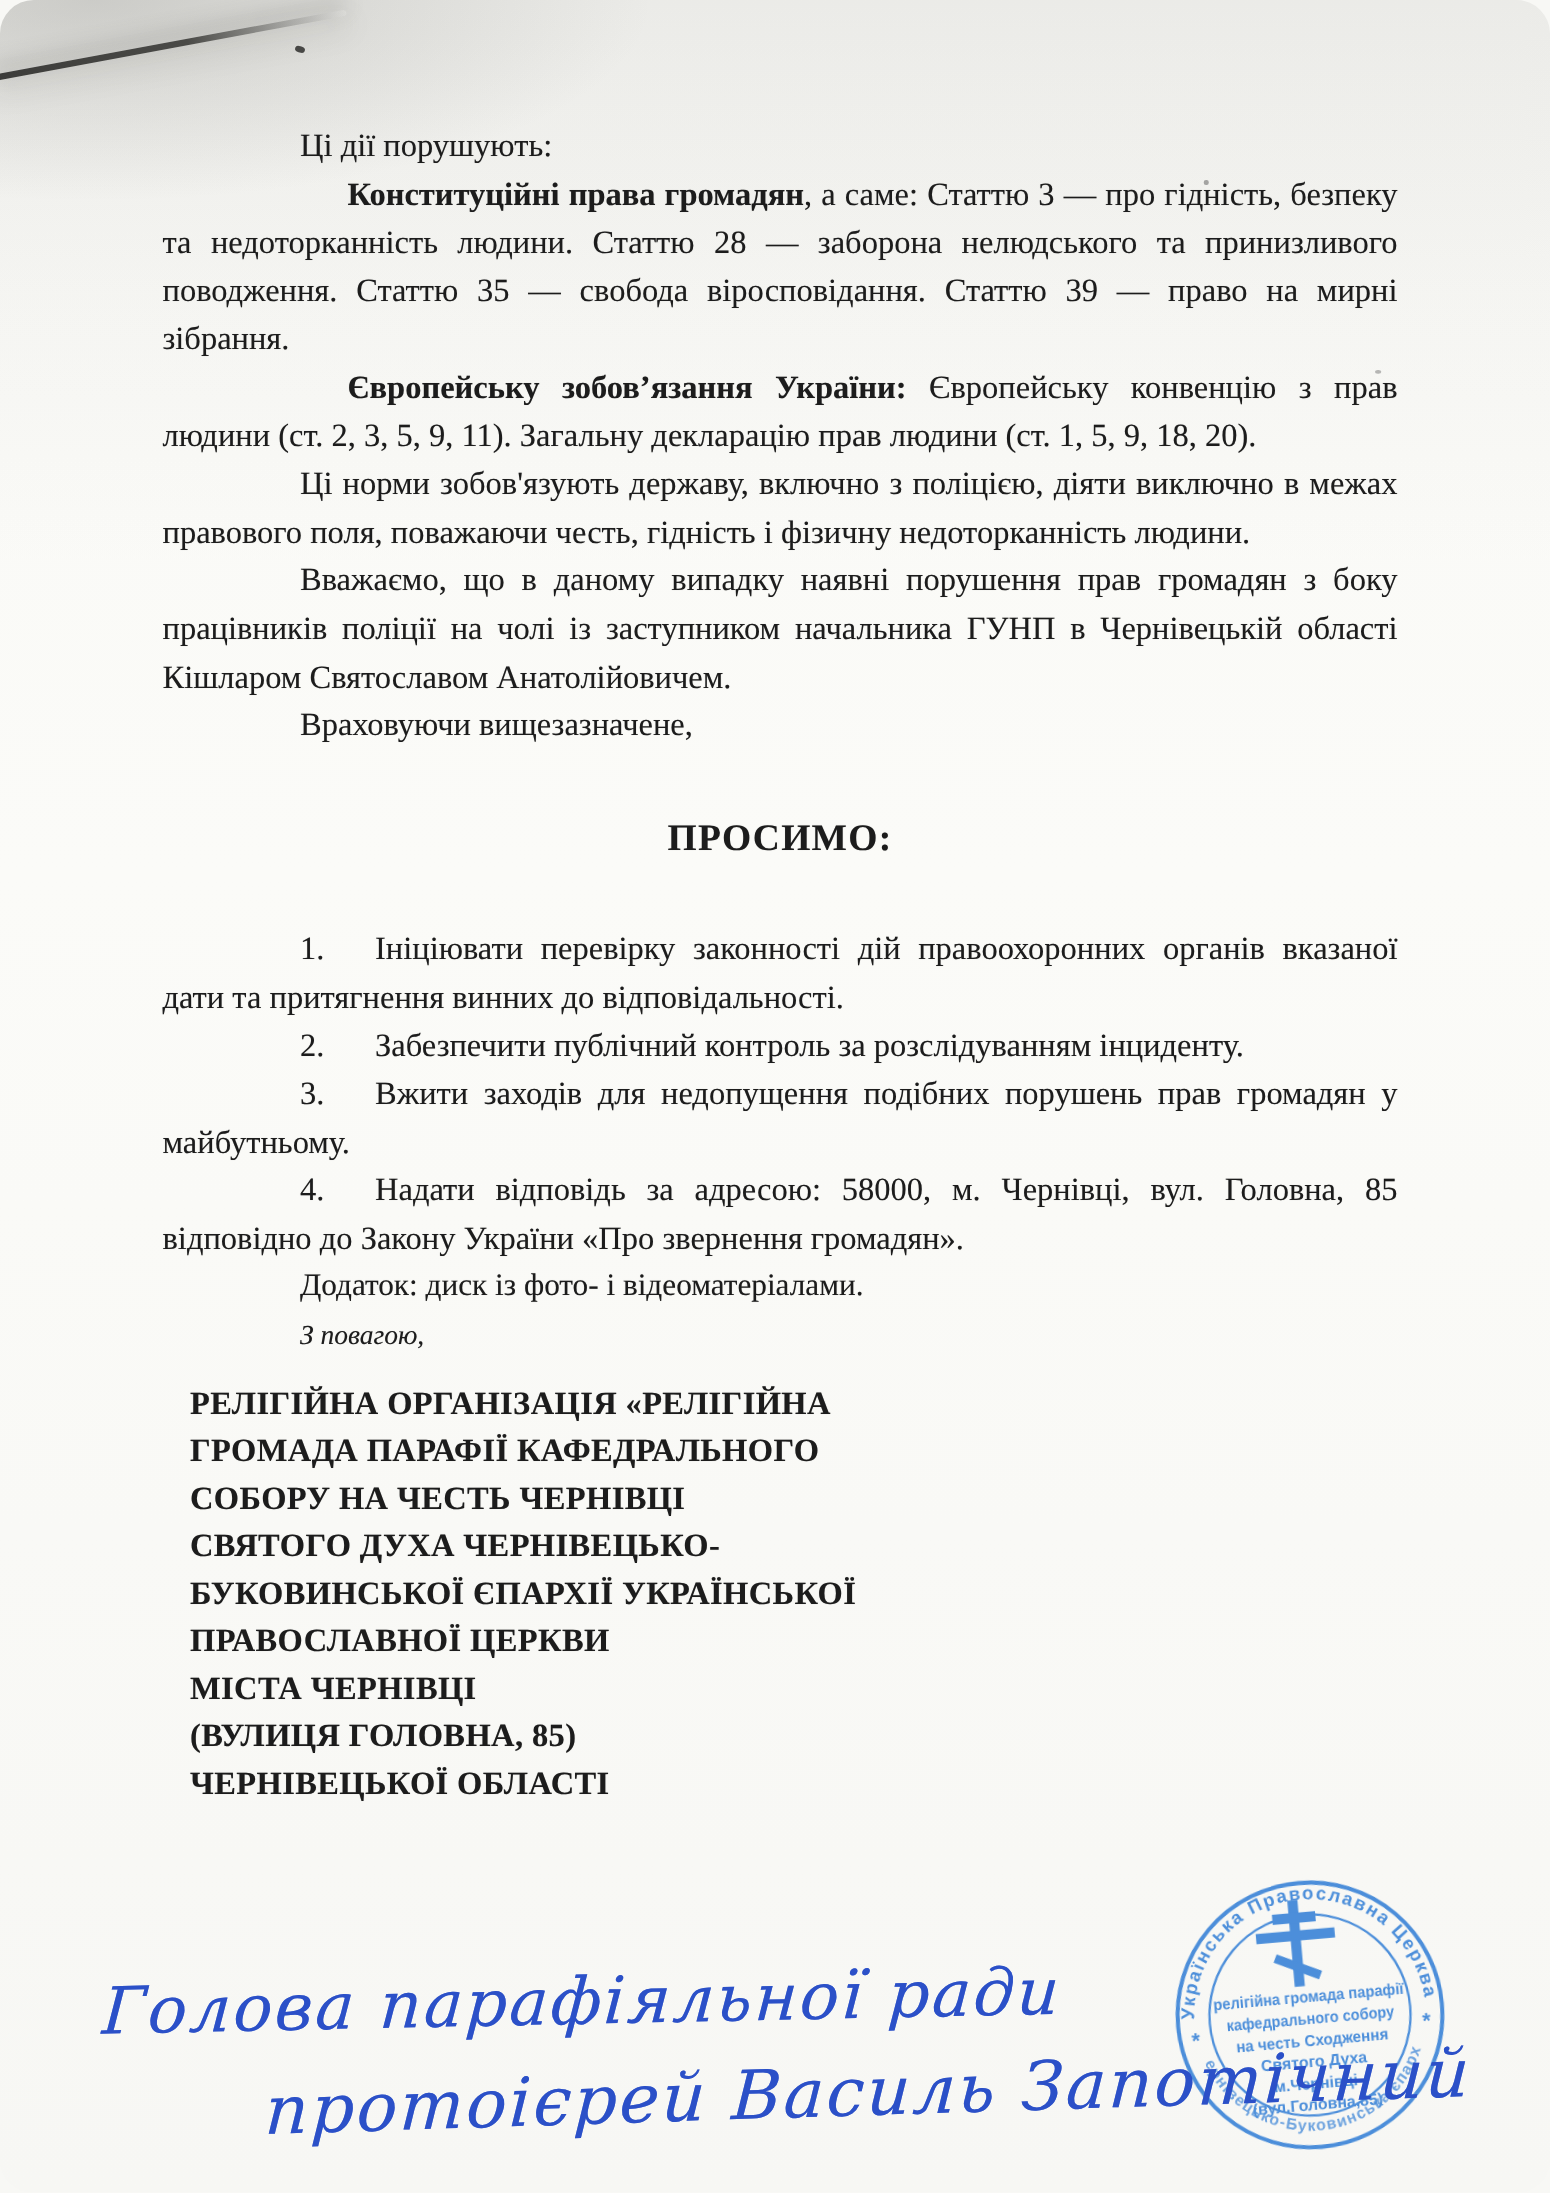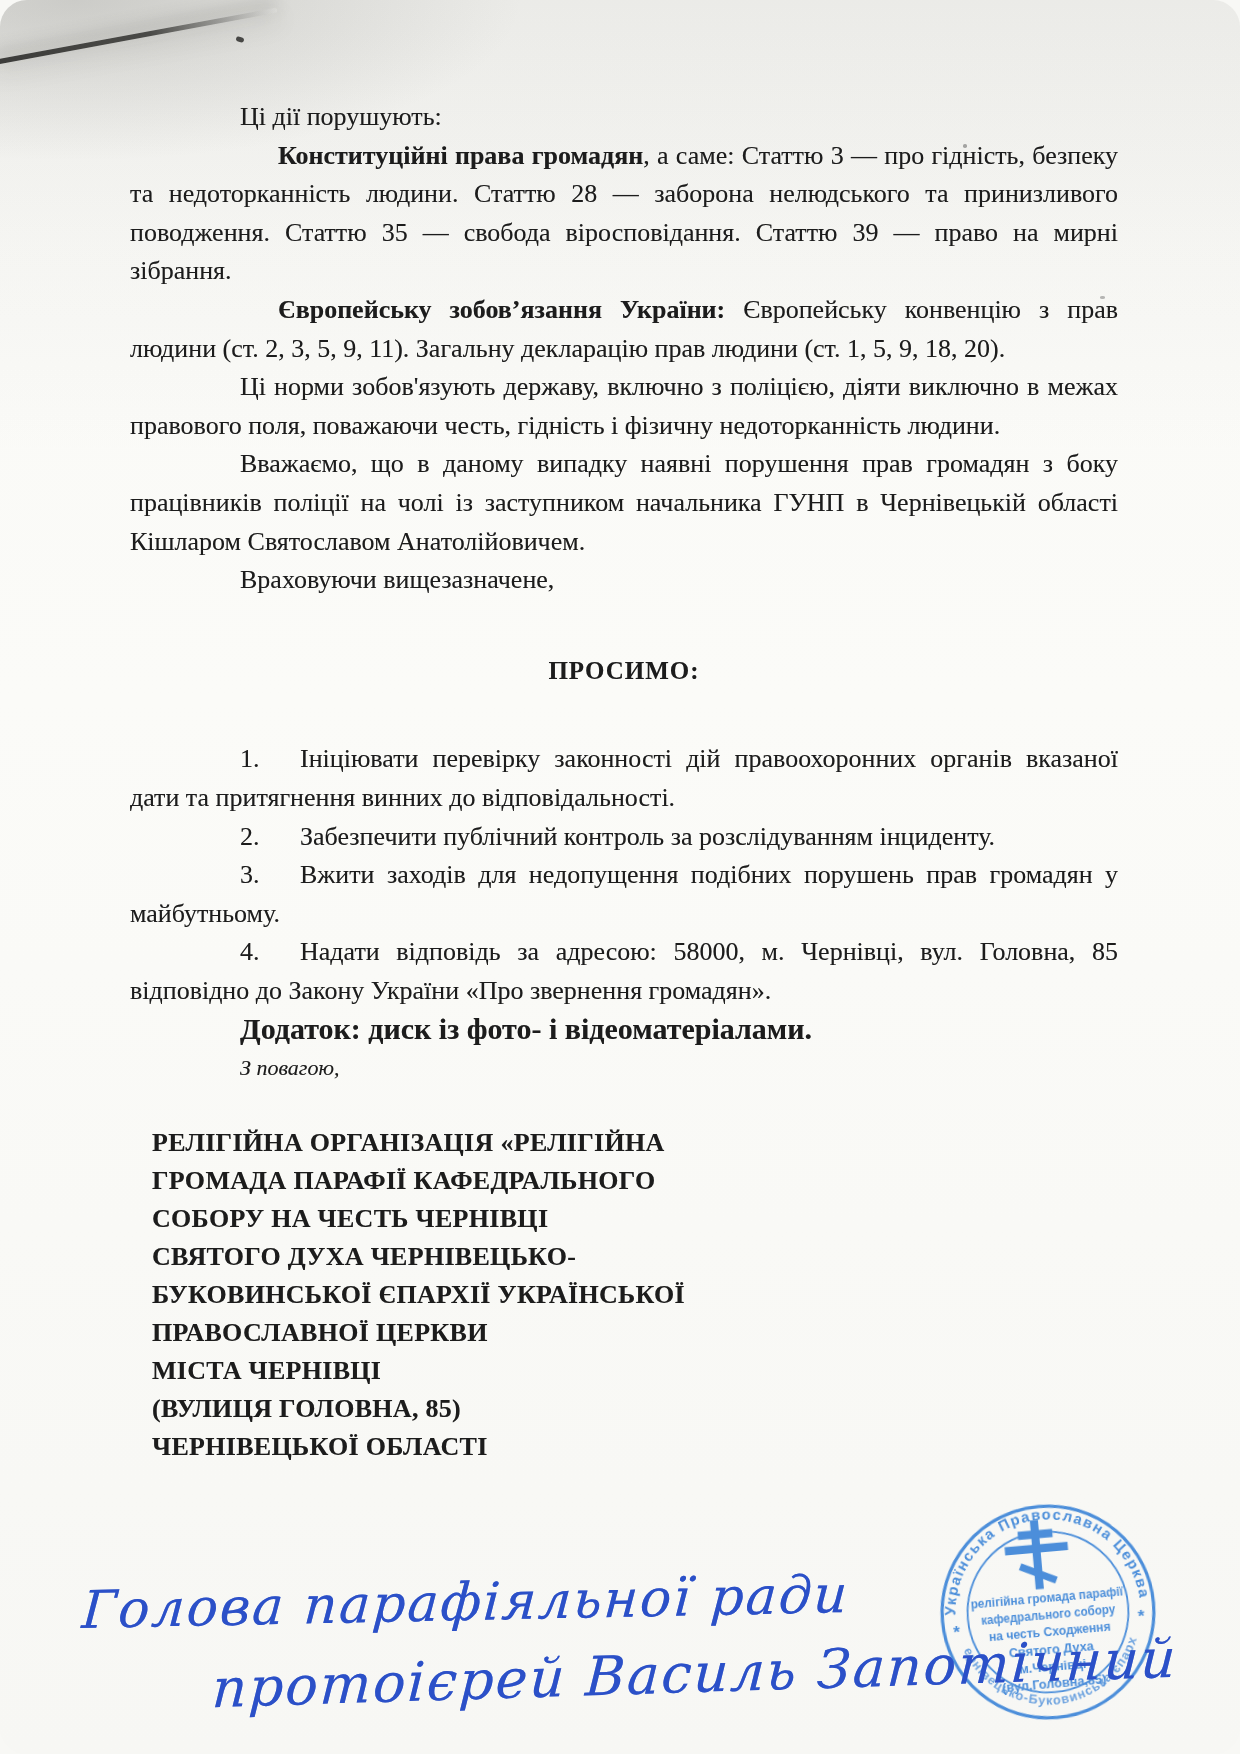--- a/index.html
+++ b/index.html
@@ -32,28 +32,28 @@
   .s3 { left:1100px; top:296px; width:5px; height:3px; background:#666; opacity:.45; }
 
   .content {
     position:absolute; left:130px; top:98px; width:988px;
     color:#1c1c1c; font-size:26px; line-height:38.6px;
     text-shadow:0 0 0.6px rgba(20,20,20,0.35);
   }
   .content p { margin:0; text-indent:110px; text-align:justify; }
   .content b { font-weight:700;margin-left:38px; }
   .heading {
-    font-size:25px; font-weight:700; text-align:center;
+    font-size:30px; font-weight:700; text-align:center;
     margin:52px 0 50px; letter-spacing:1px;
   }
   #requests .num { display:inline-block; min-width:60px; text-indent:0; }
-  .attachment { font-weight:700; margin-top:44px; text-align:center; font-size:30px; }
+  .attachment { font-weight:400; margin-top:44px; text-align:center; font-size:25px; }
   .closing { font-style:italic; margin-top:30px; text-align:left !important; font-size:22px; }
   #org {
-    margin-top:36px; margin-left:22px;
+    margin-top:16px; margin-left:22px;
     font-weight:700; font-size:26px; line-height:38px; white-space:nowrap;
     letter-spacing:0.3px;
   }
 
   .sig {
     position:absolute; color:var(--ink,#2b50c8);
     font-family:"DejaVu Serif", serif; font-style:italic; white-space:nowrap;
     text-shadow:0 0 0.5px rgba(43,80,200,0.6);
   }
   .sig1 { left:82px;  top:1572px; font-size:52px; letter-spacing:2px; transform:rotate(-1.2deg) skewX(-5deg); z-index:3; }

